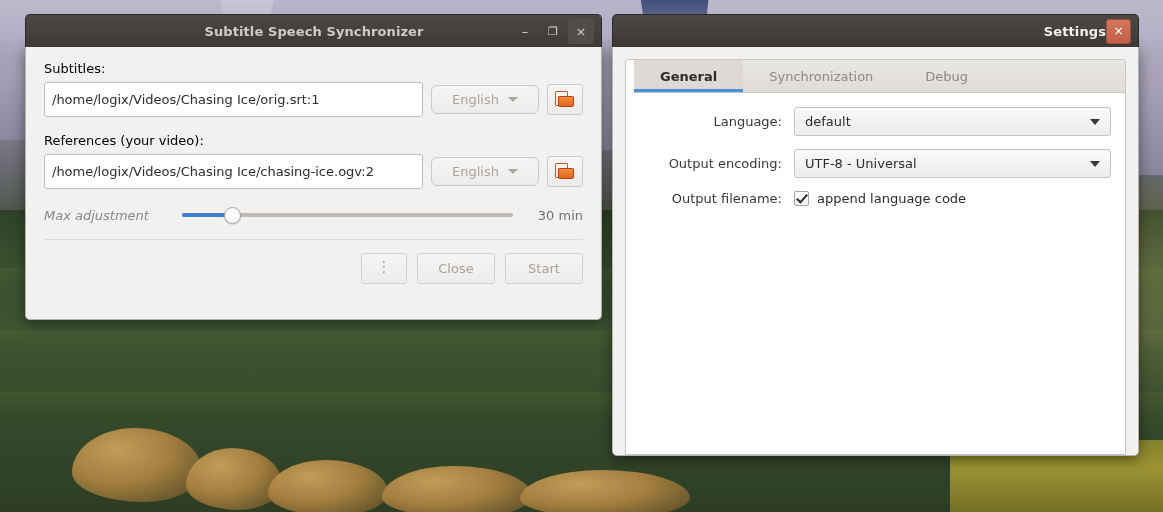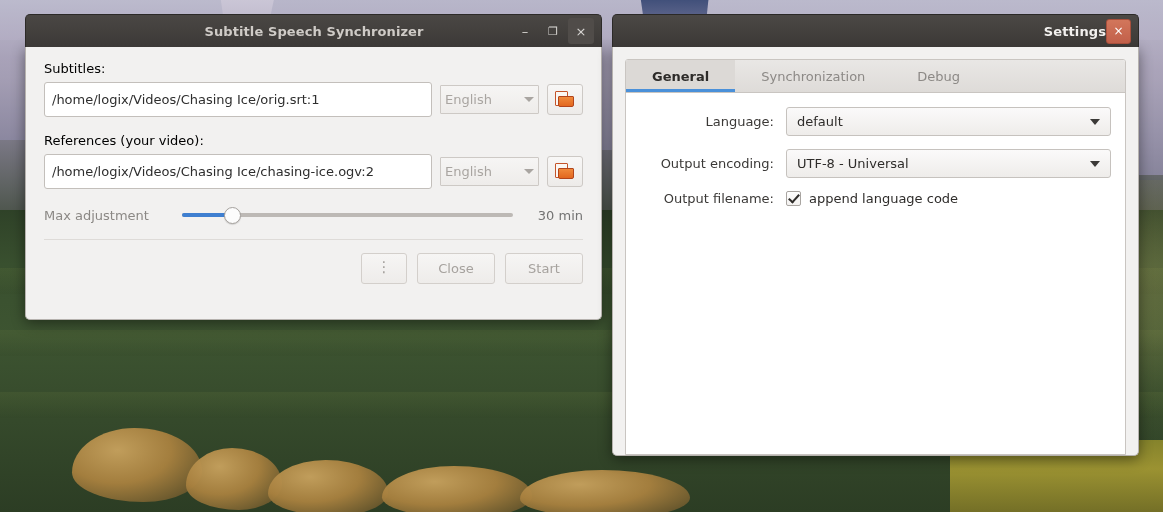--- a/index.html
+++ b/index.html
@@ -153,29 +153,29 @@
     display: flex;
     align-items: center;
     padding: 0 7px;
     font-size: 13px;
     color: #2e2e2e;
     box-sizing: border-box;
     overflow: hidden;
     white-space: nowrap;
   }
   .combo-disabled {
-    width: 99px;
+    width: 108px;
     height: 29px;
     background: linear-gradient(180deg,#f6f5f4,#eeecea);
     border: 1px solid #cdc9c5;
-    border-radius: 1px;
+    border-radius: 6px;
     display: flex;
     align-items: center;
     justify-content: space-between;
-    padding: 0 4px;
+    padding: 0 20px;
     box-sizing: border-box;
     color: #a9a5a1;
     font-size: 13px;
   }
   .caret {
     width: 0; height: 0;
     border-left: 5px solid transparent;
     border-right: 5px solid transparent;
     border-top: 5px solid #a9a5a1;
   }
@@ -218,20 +218,21 @@
   .slider-row {
     display: flex;
     align-items: center;
     margin-top: 4px;
     margin-bottom: 14px;
   }
   .slider-label {
     color: #8b8885;
     font-size: 13px;
     width: 138px;
+    font-style: italic;
   }
   .slider-track-wrap {
     flex: 1;
     position: relative;
     height: 20px;
     display: flex;
     align-items: center;
   }
   .slider-track {
     position: absolute;
@@ -354,20 +355,21 @@
     flex-direction: column;
   }
   .notebook {
     flex: 1;
     border: 1px solid #c9c5c1;
     border-radius: 3px 3px 0 0;
     background: #ffffff;
     display: flex;
     flex-direction: column;
     overflow: hidden;
+    padding-left: 8px;
   }
   .tabbar {
     display: flex;
     background: linear-gradient(180deg,#e9e7e5 0%, #dedbd8 100%);
     border-bottom: 1px solid #c9c5c1;
     height: 32px;
   }
   .tab {
     padding: 0 26px;
     display: flex;

